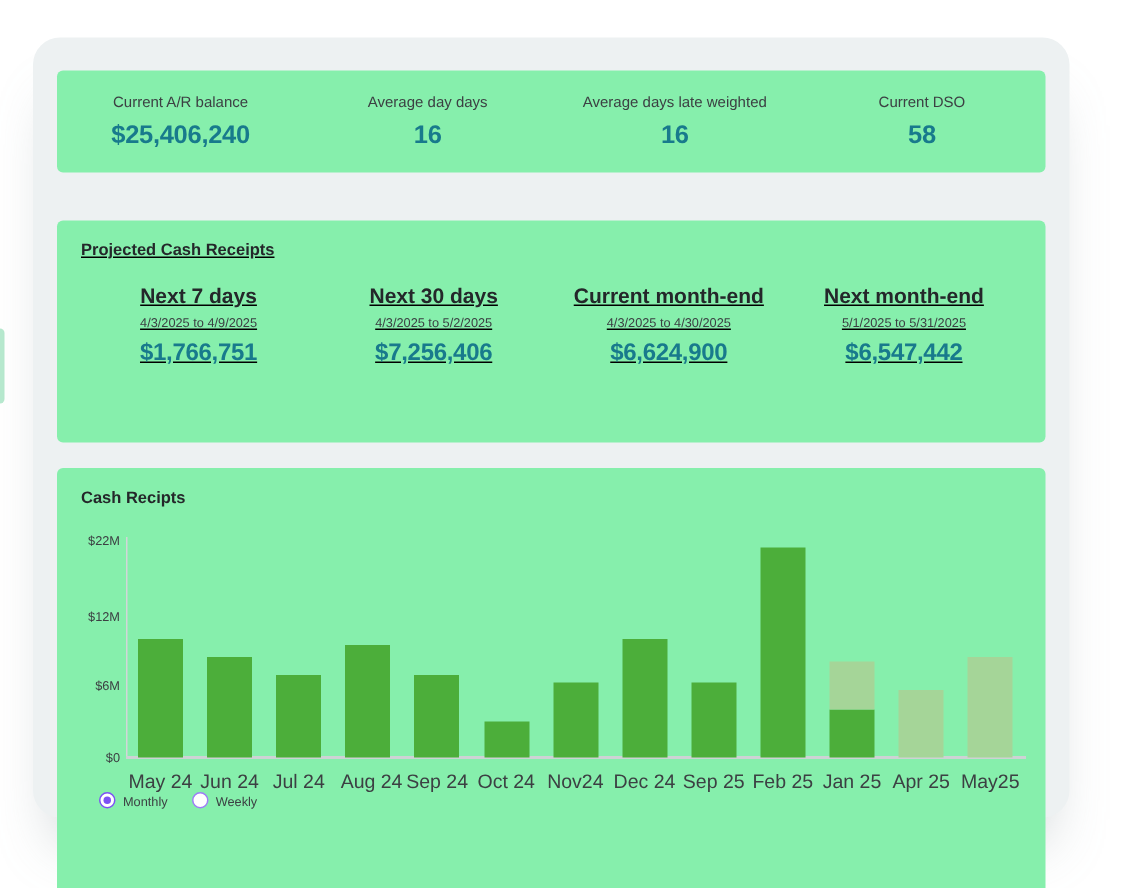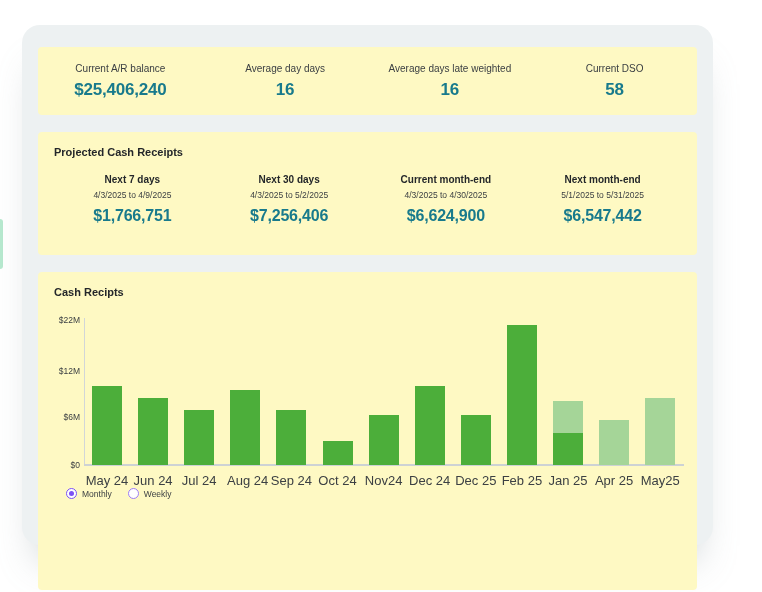--- a/index.html
+++ b/index.html
@@ -3,30 +3,30 @@
 <meta charset="utf-8">
 <style>
   * { margin:0; padding:0; box-sizing:border-box; }
   html,body { width:762px; height:592px; background:#ffffff; overflow:hidden;
               font-family:"Liberation Sans", sans-serif; }
   .edge-accent { position:absolute; left:0; top:219px; width:3px; height:50px;
                  background:#b7e9cf; border-radius:0 3px 3px 0; }
   .panel { position:absolute; left:22px; top:25px; width:691px; height:520px;
            background:#edf1f2; border-radius:18px; padding:22px 16px 20px;
            box-shadow:0 30px 38px -16px rgba(140,152,158,.45); }
-  .card { background:#fef9c3; border-radius:4px; }
+  .card { background:#86efac; border-radius:4px; }
   .card-kpi { height:68px; display:grid; grid-template-columns:repeat(4,1fr);
               align-content:center; text-align:center; }
   .kpi-label { font-size:10px; color:#3c4043; margin-bottom:6px; }
   .kpi-value { font-size:17px; font-weight:bold; color:#187a8c; letter-spacing:-.2px; }
-  .card-proj { height:123px; margin-top:17px; padding:14px 16px; }
+  .card-proj { height:148px; margin-top:32px; padding:14px 16px;text-decoration:underline; }
   .card-title { font-size:11px; font-weight:bold; color:#24272a; }
   .proj-grid { display:grid; grid-template-columns:repeat(4,1fr);
                text-align:center; margin-top:16px; }
-  .proj-label { font-size:10px; font-weight:bold; color:#24272a; margin-bottom:5px; }
+  .proj-label { font-size:14px; font-weight:bold; color:#24272a; margin-bottom:5px; }
   .proj-range { font-size:8.5px; color:#3c4043; margin-bottom:7px; }
   .proj-value { font-size:16px; font-weight:bold; color:#187a8c; letter-spacing:-.2px; }
   .card-chart { height:318px; margin-top:17px; position:relative; }
   .chart-title { position:absolute; left:16px; top:14px; }
   .y-axis-line { position:absolute; width:1px; background:#d2d6d8; }
   .x-axis-line { position:absolute; height:2px; background:#cdd2d4; }
   .y-tick-label { position:absolute; width:34px; text-align:right;
                   font-size:8.5px; color:#3c4043; }
   .x-axis-label { position:absolute; width:46px; text-align:center;
                   font-size:13px; color:#3c4043; }
@@ -111,21 +111,21 @@
         <div class="x-axis-label" style="left: 184.3px; top: 201px; text-align: right;">Aug 24</div>
         <div class="bar-seg" style="left: 238.4px; top: 137.65px; height: 55.35px; background: rgb(76, 174, 58);"></div>
         <div class="x-axis-label" style="left: 230.4px; top: 201px;">Sep 24</div>
         <div class="bar-seg" style="left: 284.5px; top: 169px; height: 24px; background: rgb(76, 174, 58);"></div>
         <div class="x-axis-label" style="left: 276.5px; top: 201px;">Oct 24</div>
         <div class="bar-seg" style="left: 330.6px; top: 143.367px; height: 49.6333px; background: rgb(76, 174, 58);"></div>
         <div class="x-axis-label" style="left: 322.6px; top: 201px;">Nov24</div>
         <div class="bar-seg" style="left: 376.7px; top: 113.967px; height: 79.0333px; background: rgb(76, 174, 58);"></div>
         <div class="x-axis-label" style="left: 368.7px; top: 201px;">Dec 24</div>
         <div class="bar-seg" style="left: 422.8px; top: 143.367px; height: 49.6333px; background: rgb(76, 174, 58);"></div>
-        <div class="x-axis-label" style="left: 414.8px; top: 201px;">Dec 25</div>
+        <div class="x-axis-label" style="left: 414.8px; top: 201px;">Sep 25</div>
         <div class="bar-seg" style="left: 468.9px; top: 52.8px; height: 140.2px; background: rgb(76, 174, 58);"></div>
         <div class="x-axis-label" style="left: 460.9px; top: 201px;">Feb 25</div>
         <div class="bar-seg" style="left: 515px; top: 161px; height: 32px; background: rgb(76, 174, 58);"></div>
         <div class="bar-seg" style="left: 515px; top: 128.667px; height: 32.3333px; background: rgb(165, 213, 152);"></div>
         <div class="x-axis-label" style="left: 507px; top: 201px;">Jan 25</div>
         <div class="bar-seg" style="left: 561.1px; top: 148.2px; height: 44.8px; background: rgb(165, 213, 152);"></div>
         <div class="x-axis-label" style="left: 553.1px; top: 201px;">Apr 25</div>
         <div class="bar-seg" style="left: 607.2px; top: 126.217px; height: 66.7833px; background: rgb(165, 213, 152);"></div>
         <div class="x-axis-label" style="left: 599.2px; top: 201px;">May25</div>
       </div>

